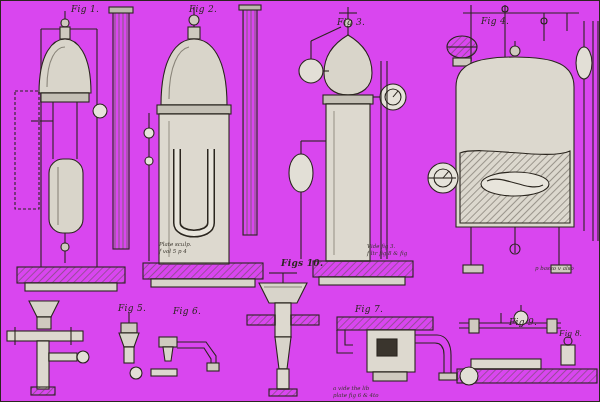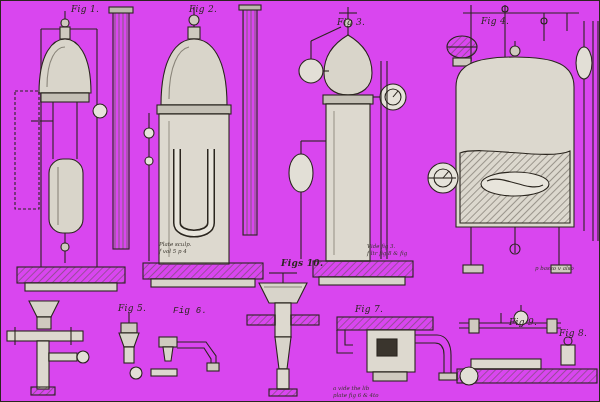--- a/index.html
+++ b/index.html
@@ -222,23 +222,23 @@
       </g>
 
     </g>
   </svg>
 
   <span class="fig-label" style="left:70px; top:3px;">Fig 1.</span>
   <span class="fig-label" style="left:188px; top:3px;">Fig 2.</span>
   <span class="fig-label" style="left:336px; top:16px;">Fig 3.</span>
   <span class="fig-label" style="left:480px; top:5px;margin-top:10px;">Fig 4.</span>
   <span class="fig-label" style="left:84px; top:302px;margin-left:33px;">Fig 5.</span>
-  <span class="fig-label" style="left:172px; top:305px;font-family:Liberation Mono, monospace;">Fig 6.</span>
+  <span class="fig-label" style="left:172px; top:305px;">Fig 6.</span>
   <span class="fig-label" style="left:354px; top:303px;">Fig 7.</span>
-  <span class="fig-label" style="left:558px; top:327px;">Fig 8.</span>
+  <span class="fig-label" style="left:558px; top:327px;font-family:Liberation Serif, serif;">Fig 8.</span>
   <span class="fig-label" style="left:508px; top:300px;margin-top:16px;">Fig 9.</span>
   <span class="fig-label" style="left:280px; top:257px;font-weight:bold;">Figs 10.</span>
 
   <span class="micro-note" style="left:158px; top:240px;">Plate sculp.</span>
   <span class="micro-note" style="left:158px; top:247px;">f vol 5 p 4</span>
   <span class="micro-note" style="left:366px; top:242px;">Vide fig 3.</span>
   <span class="micro-note" style="left:366px; top:249px;">f ltr fig 8 &amp; fig</span>
   <span class="micro-note" style="left:534px; top:264px;">p basso v also</span>
   <span class="micro-note" style="left:332px; top:384px;">a vide the lib</span>
   <span class="micro-note" style="left:332px; top:391px;">plate fig 6 &amp; 4to</span>

